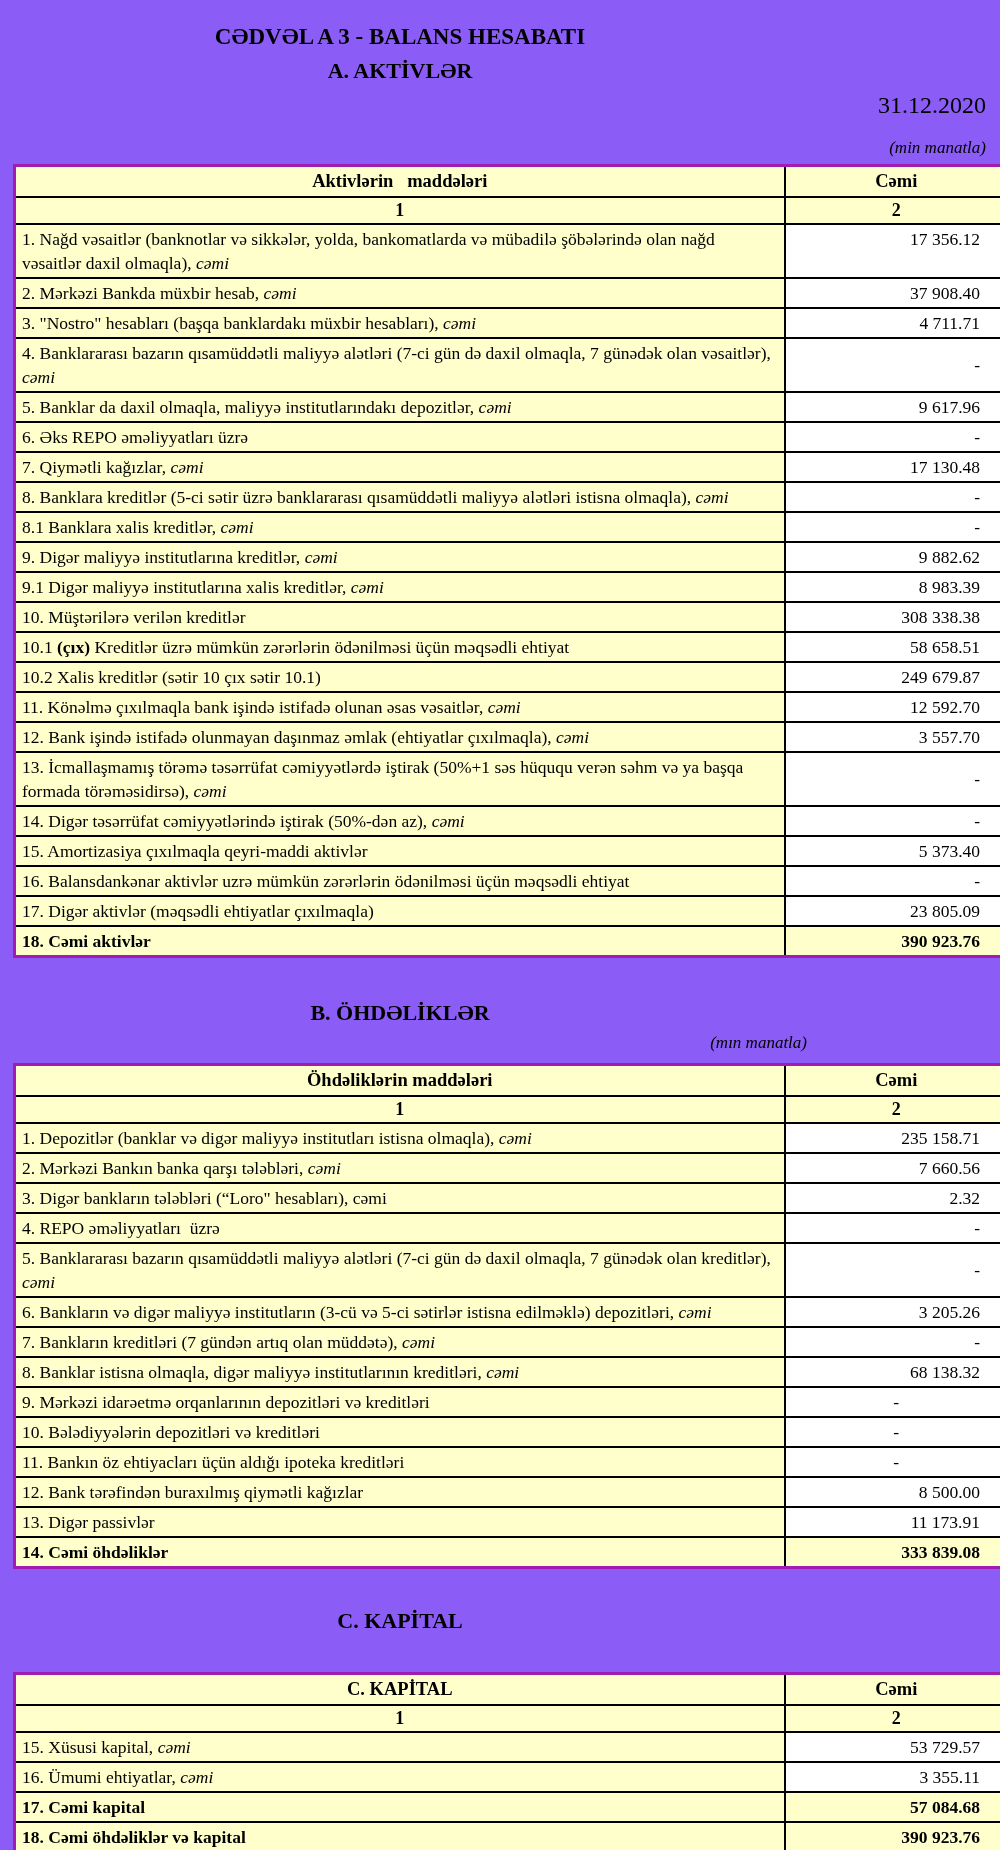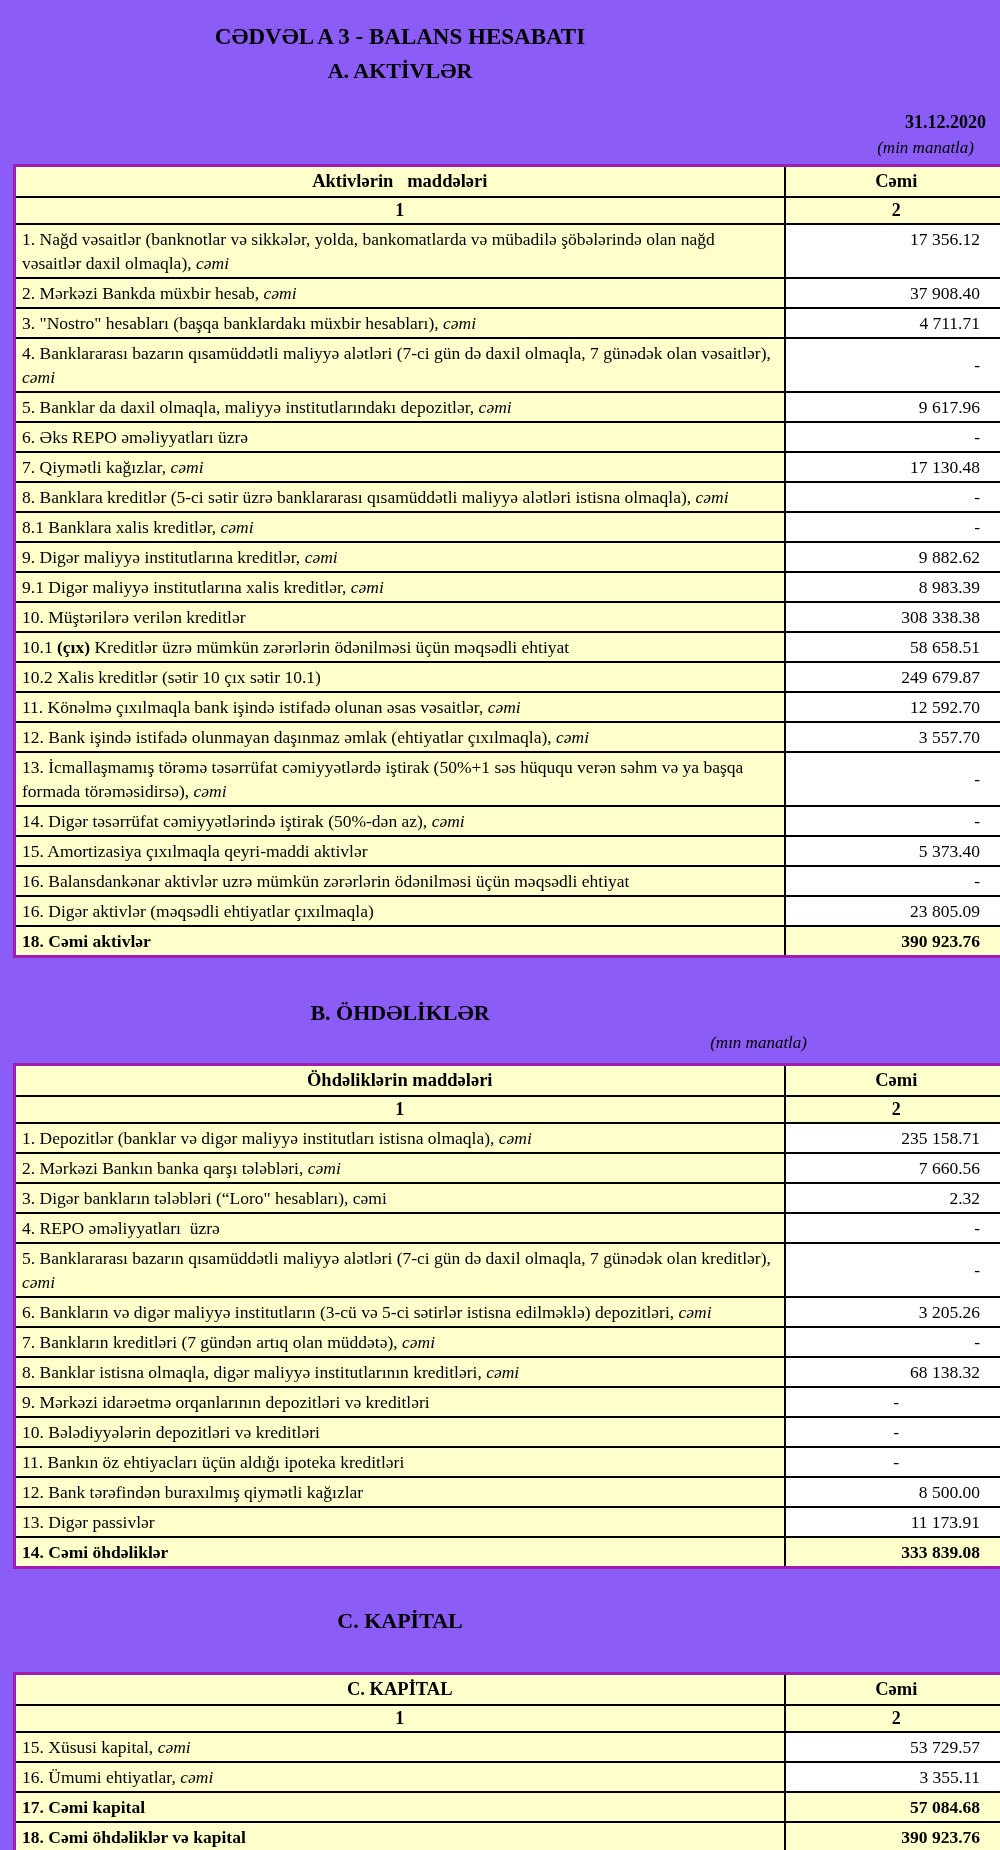--- a/index.html
+++ b/index.html
@@ -3,23 +3,23 @@
 <meta charset="utf-8">
 <style>
   html,body { margin:0; padding:0; background:#ffffff; }
   .page {
     position:relative; width:1000px; height:1850px; background:#8b5cf6;
     font-family:"Liberation Serif", serif; color:#000000; overflow:hidden;
   }
   .title-block { position:absolute; top:24px; left:0; width:800px; text-align:center; }
   .doc-title    { font-size:23px; font-weight:bold; }
   .doc-subtitle { font-size:22px; font-weight:bold; margin-top:8px; }
-  .report-date  { position:absolute; top:92px; right:14px; font-size:18px; font-weight:bold;margin-top:20px; }
+  .report-date  { position:absolute; top:92px; right:14px; font-size:24px; font-weight:normal; }
   .unit-note    { font-style:italic; font-size:17px; }
-  .unit-note-a  { position:absolute; top:138px; right:26px; }
+  .unit-note-a  { position:absolute; top:138px; right:14px; }
   .unit-note-b  { position:absolute; top:1033px; left:0; width:775px; text-align:right;margin-left:32px; }
   .sec-heading  { position:absolute; left:0; width:800px; text-align:center; font-size:22px; font-weight:bold; }
   .sec-heading-b { top:1000px; }
   .sec-heading-c { top:1608px; }
 
   table.sheet { position:absolute; left:13px; width:994px; border-collapse:collapse; table-layout:fixed; border:3px solid #a21caf; }
   #table-a { top:164px; }
   #table-b { top:1063px; }
   #table-c { top:1672px; }
 
@@ -138,21 +138,21 @@
         </tr>
         <tr>
           <td class="lbl"><span>15. Amortizasiya çıxılmaqla qeyri-maddi aktivlər</span></td>
           <td class="val">5 373.40</td>
         </tr>
         <tr>
           <td class="lbl"><span>16. Balansdankənar aktivlər uzrə mümkün zərərlərin ödənilməsi üçün məqsədli ehtiyat</span></td>
           <td class="val">-</td>
         </tr>
         <tr>
-          <td class="lbl"><span>16. Digər aktivlər (məqsədli ehtiyatlar çıxılmaqla)</span></td>
+          <td class="lbl"><span>17. Digər aktivlər (məqsədli ehtiyatlar çıxılmaqla)</span></td>
           <td class="val">23 805.09</td>
         </tr>
         <tr class="total">
           <td class="lbl"><span>18. Cəmi aktivlər</span></td>
           <td class="val">390 923.76</td>
         </tr>
       </tbody>
   </table>
 
   <div class="sec-heading sec-heading-b">B. ÖHDƏLİKLƏR</div>

